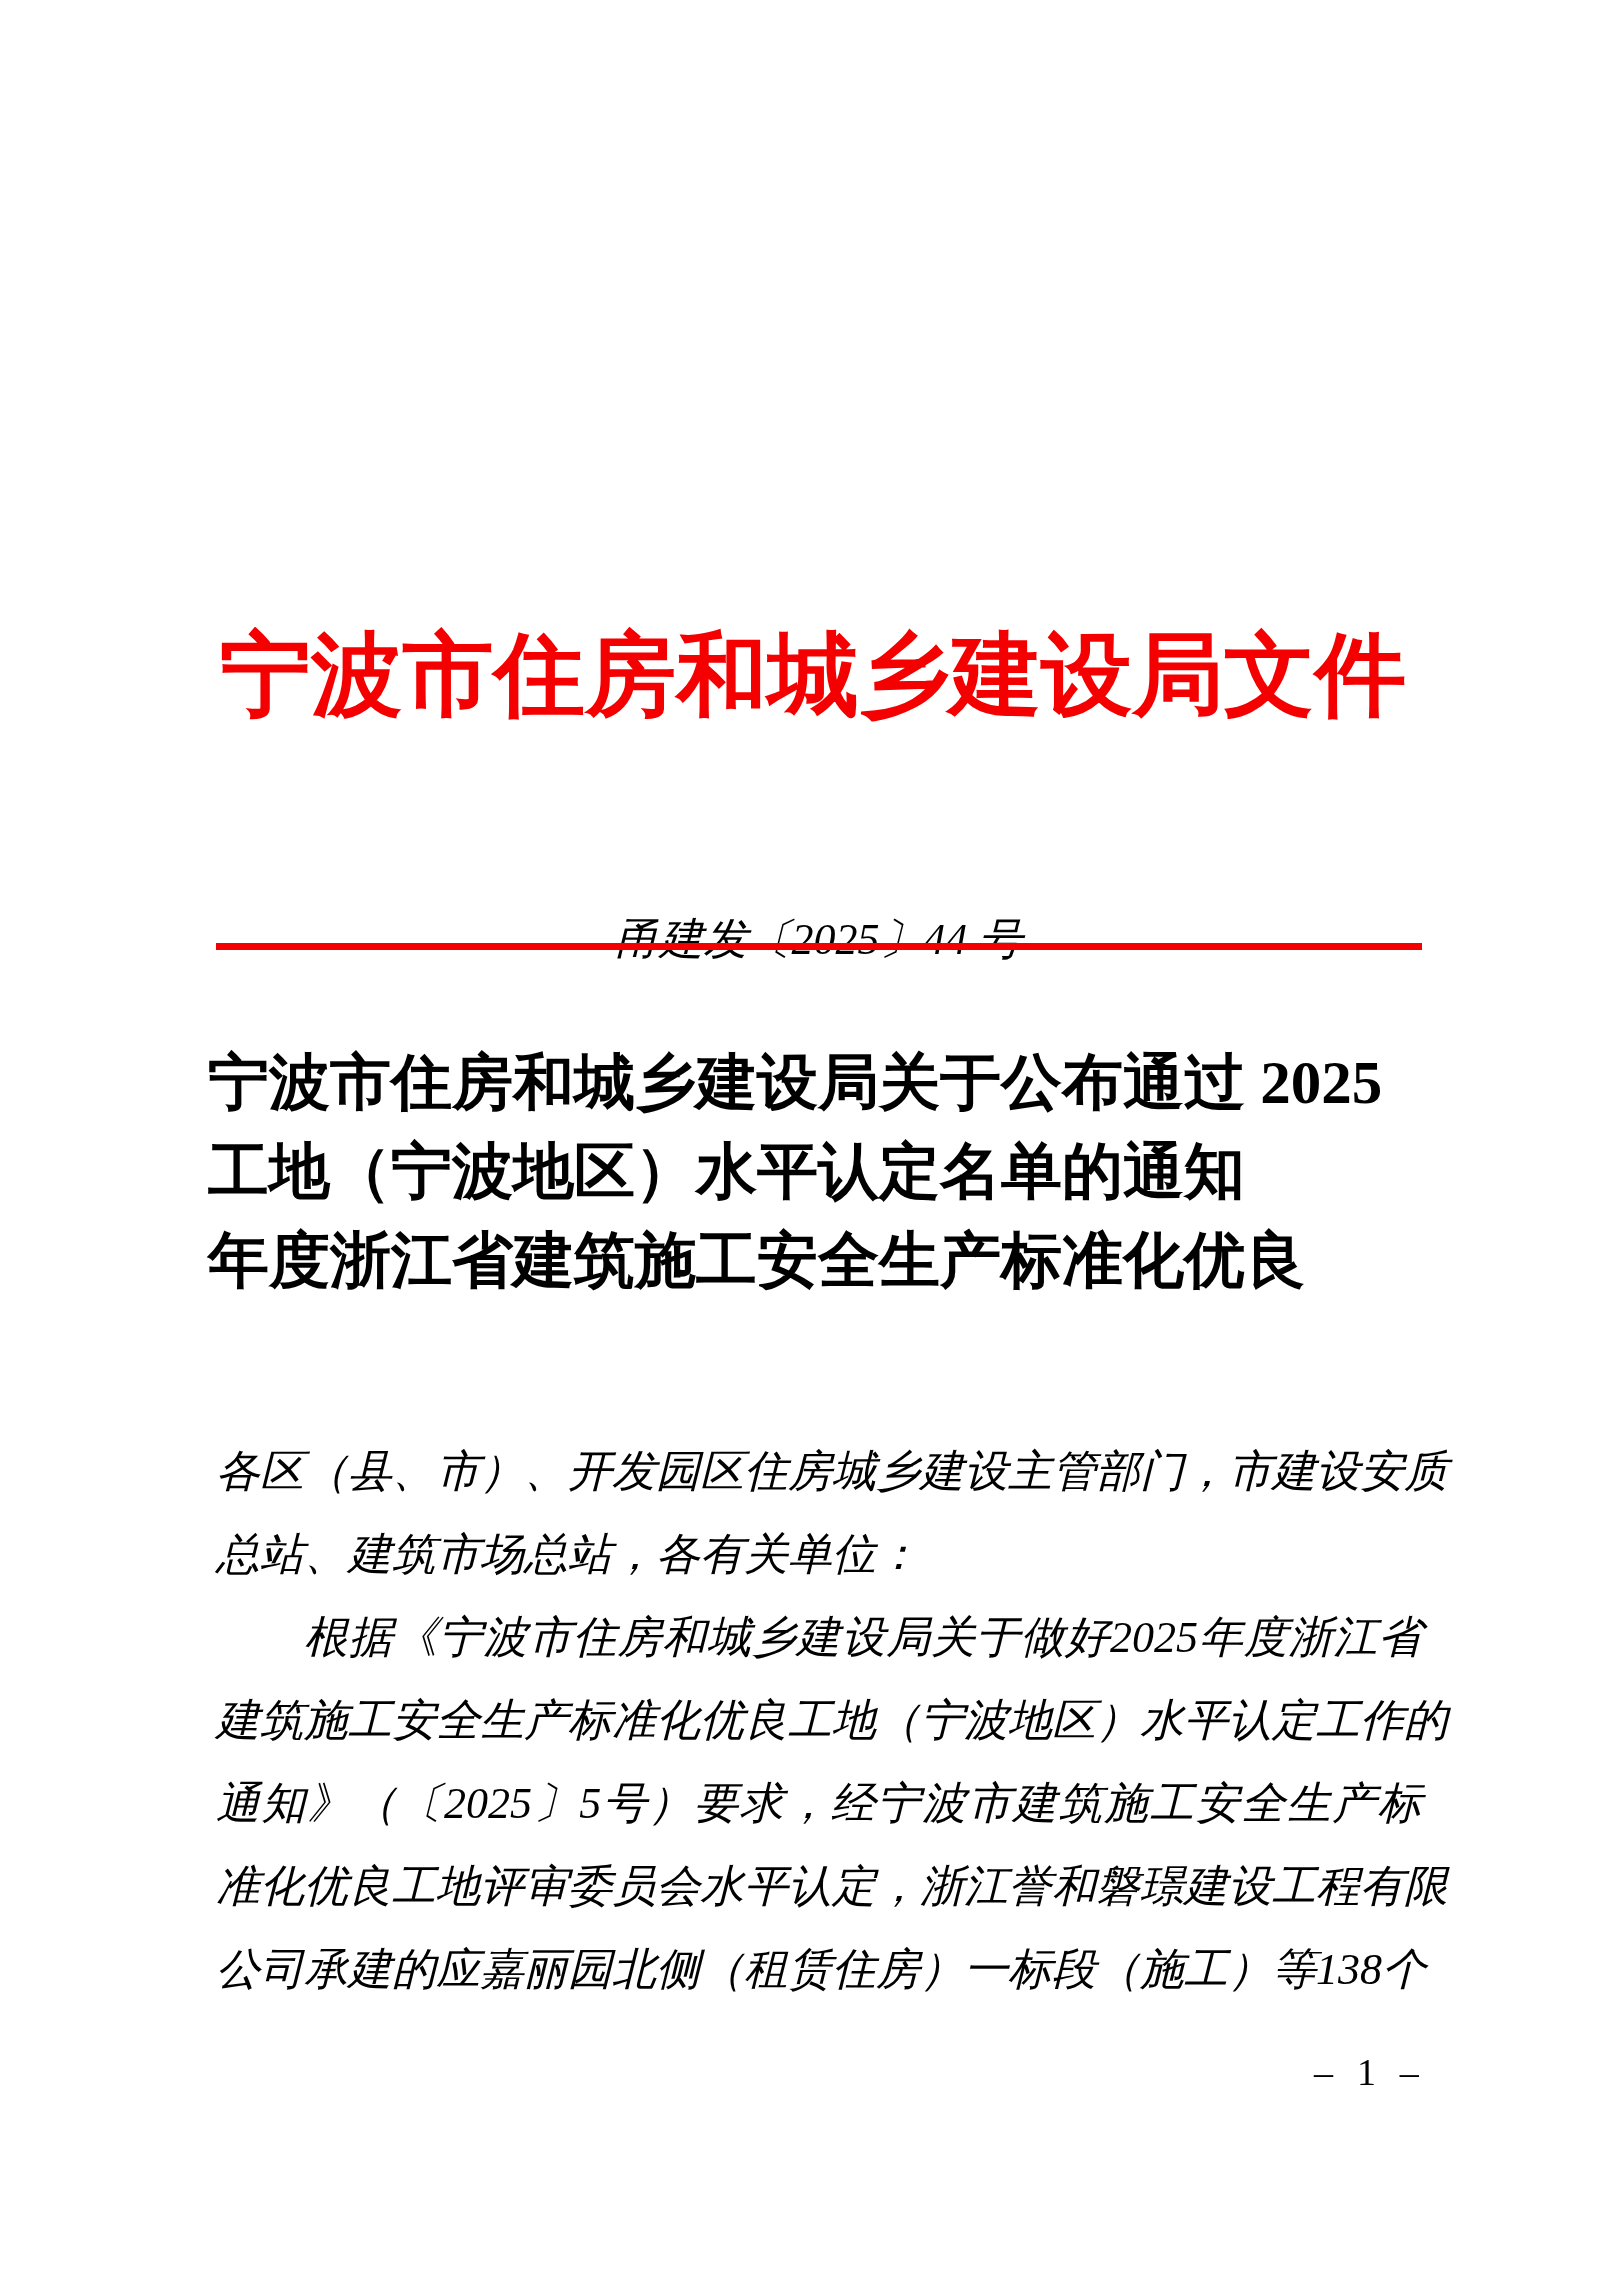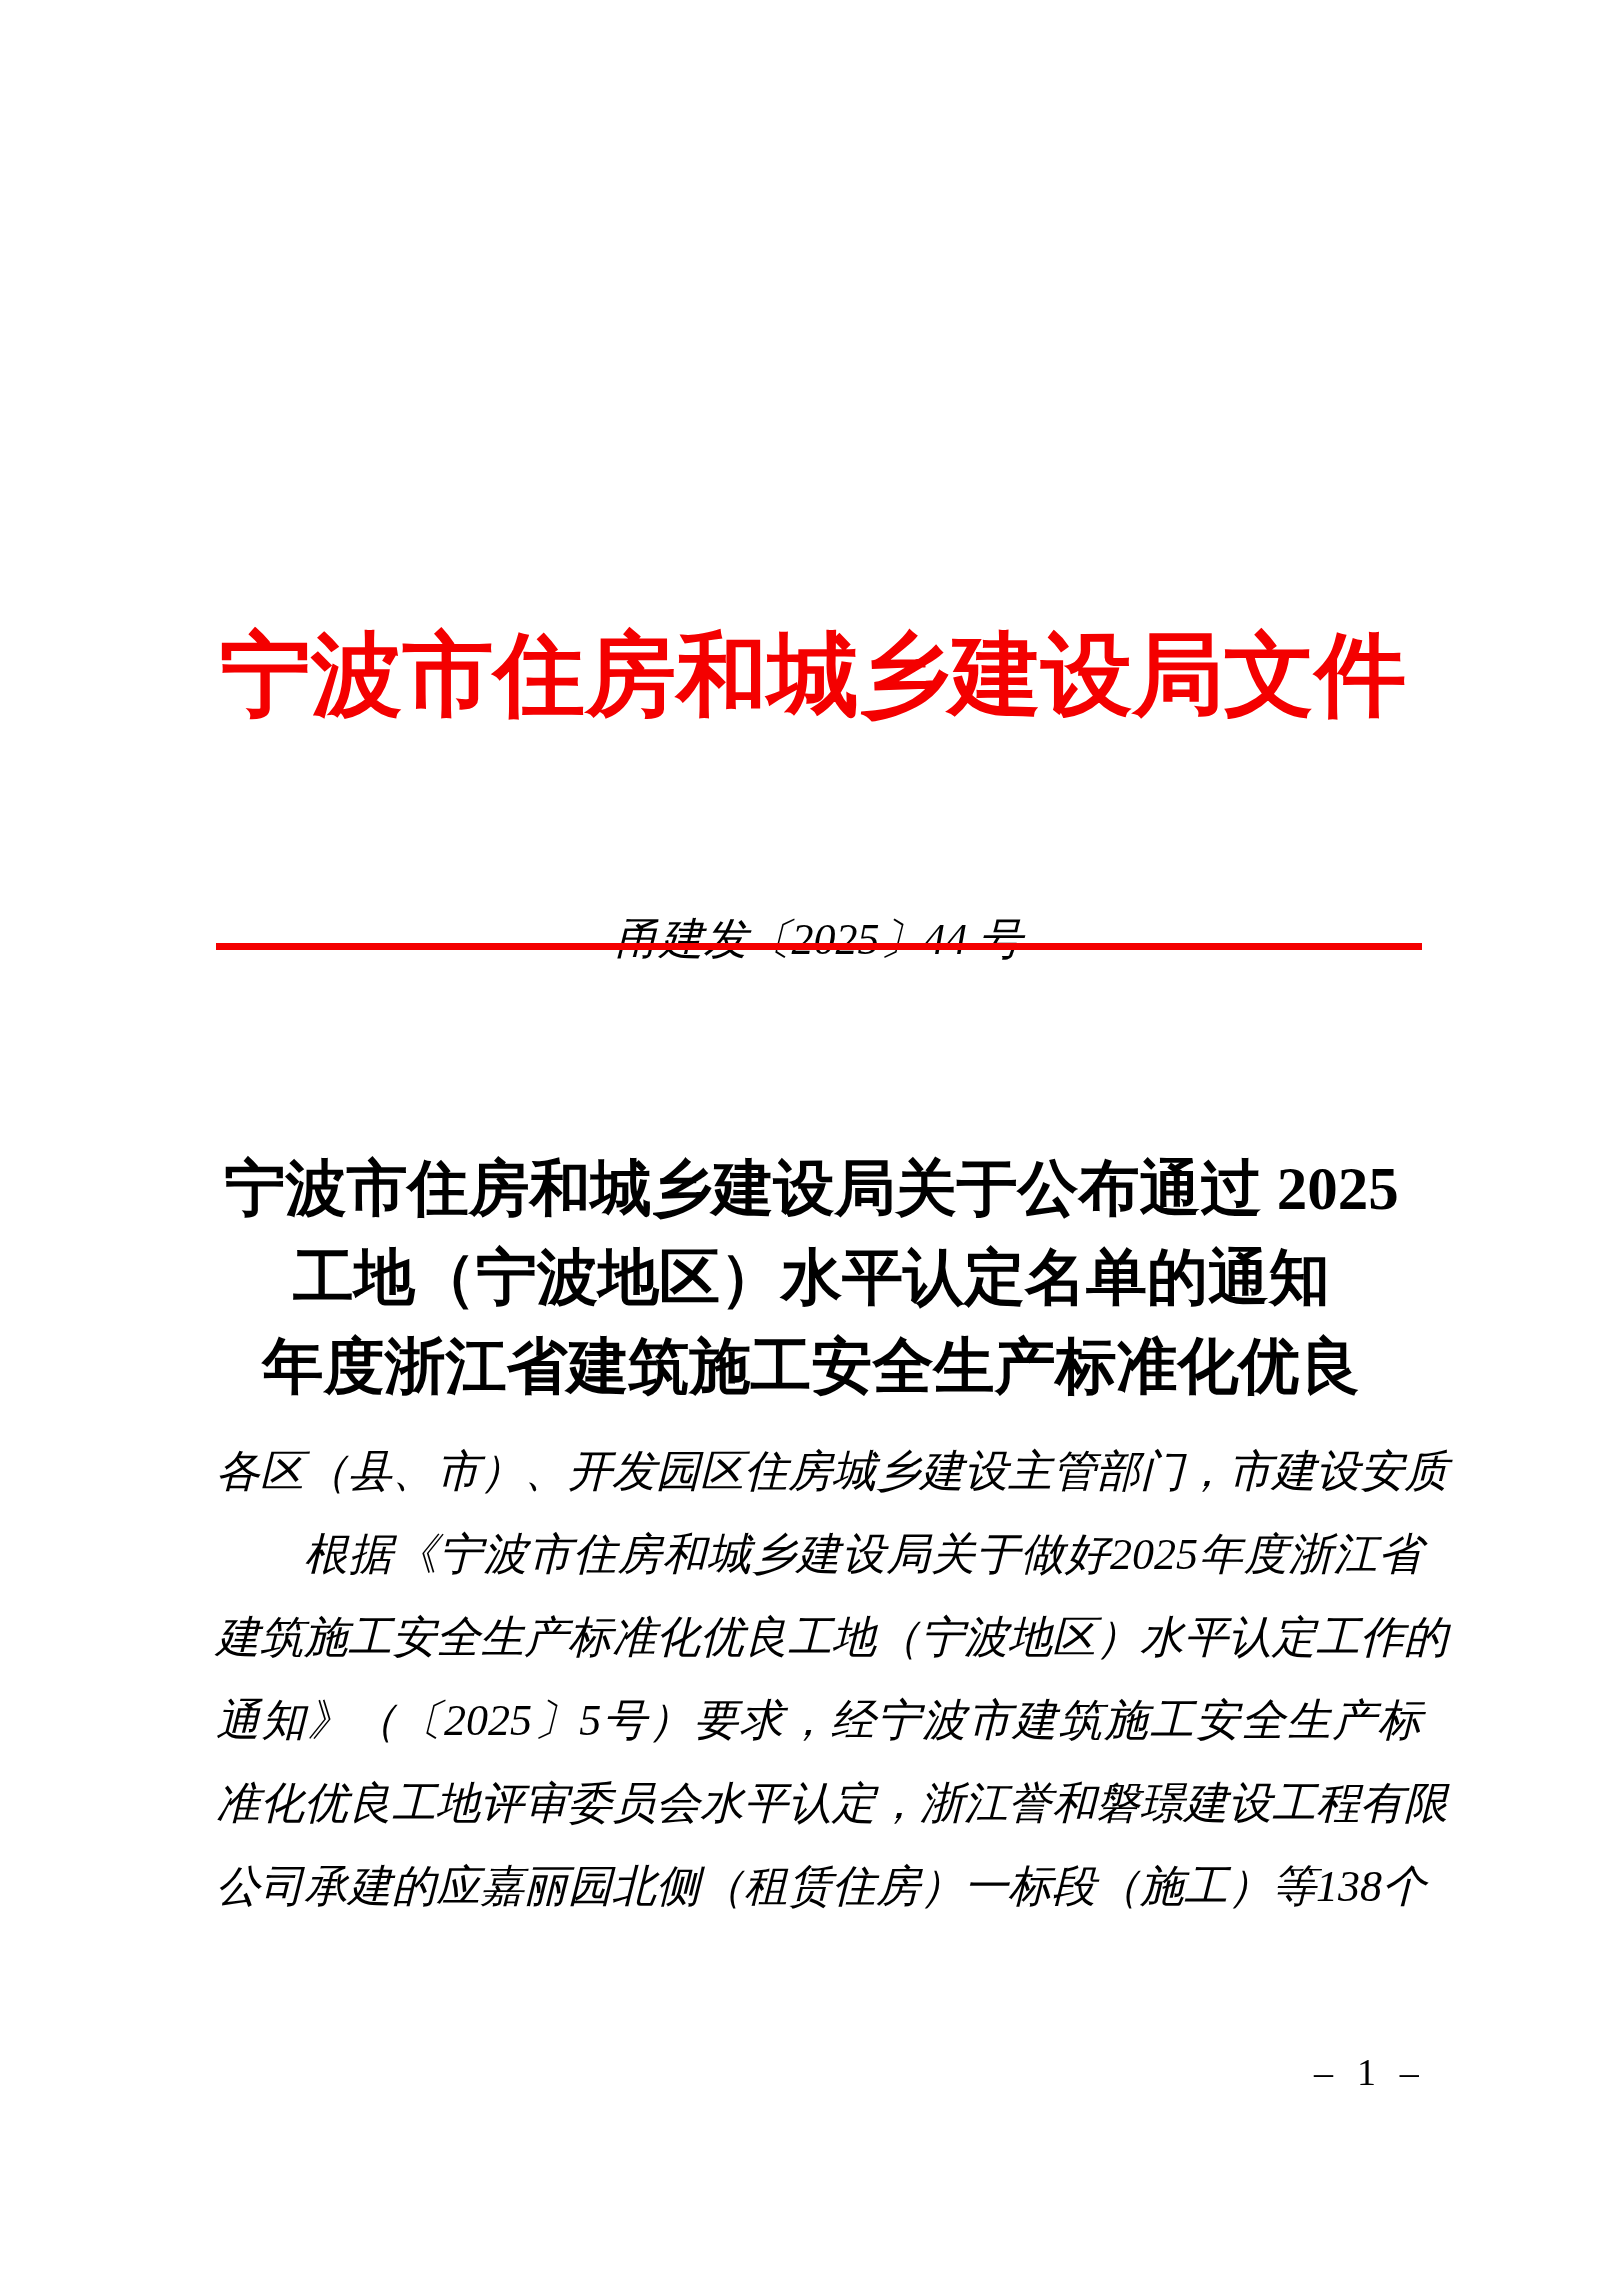--- a/index.html
+++ b/index.html
@@ -38,22 +38,21 @@
   }
   
   .red-line{
     position:absolute;
     left:216px; top:943px; width:1206px; height:6.6px;
     background:var(--red);
   }
   
   .doc-title{
     position:absolute;
-    left:208px; top:1144px; width:1207px;
-    text-align:center;
+    left:208px; top:1038px; width:1207px;
     font-size:61px; line-height:89px; font-weight:900;
   }
   .title-line{white-space:nowrap;}
   
   .doc-body{
     position:absolute;
     left:216px; top:1430px; width:1206px;
     font-size:44px;
     font-style:italic;
   }
@@ -137,20 +136,21 @@
         <span>管</span>
         <span>部</span>
         <span>门</span>
         <span>，</span>
         <span>市</span>
         <span>建</span>
         <span>设</span>
         <span>安</span>
         <span>质</span>
       </div>
+      <div class="body-line">总站、建筑市场总站，各有关单位：</div>
       <div class="body-line fill indent">
         <span>根</span>
         <span>据</span>
         <span>《</span>
         <span>宁</span>
         <span>波</span>
         <span>市</span>
         <span>住</span>
         <span>房</span>
         <span>和</span>

